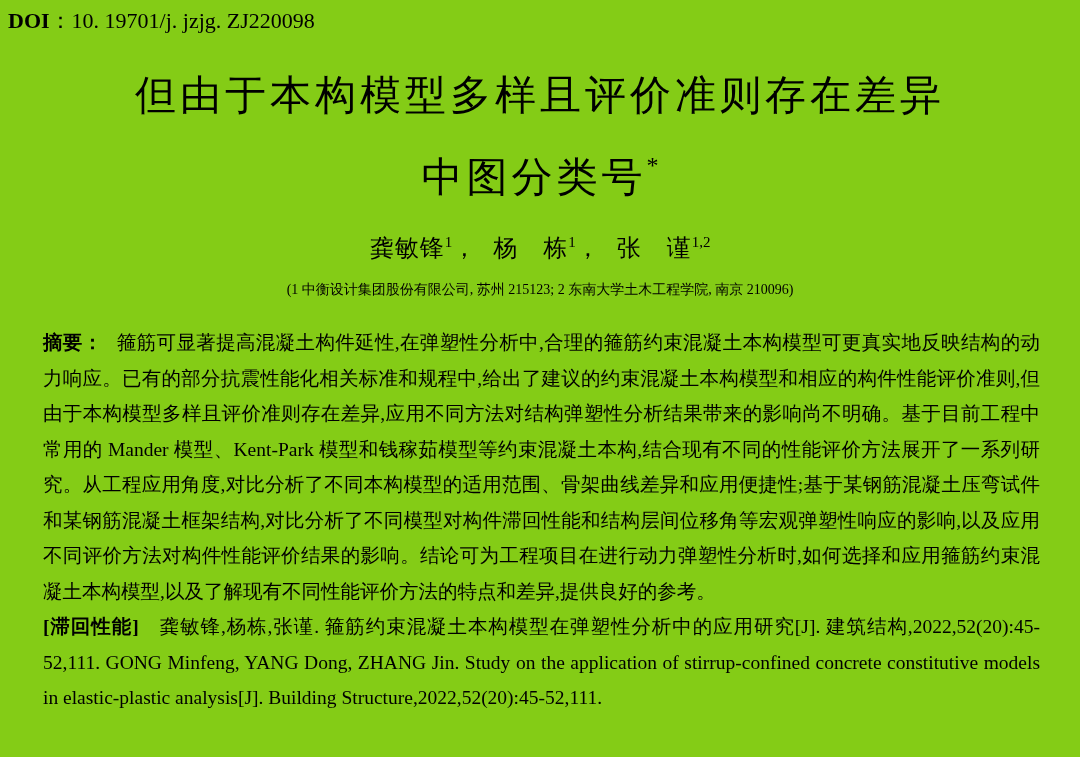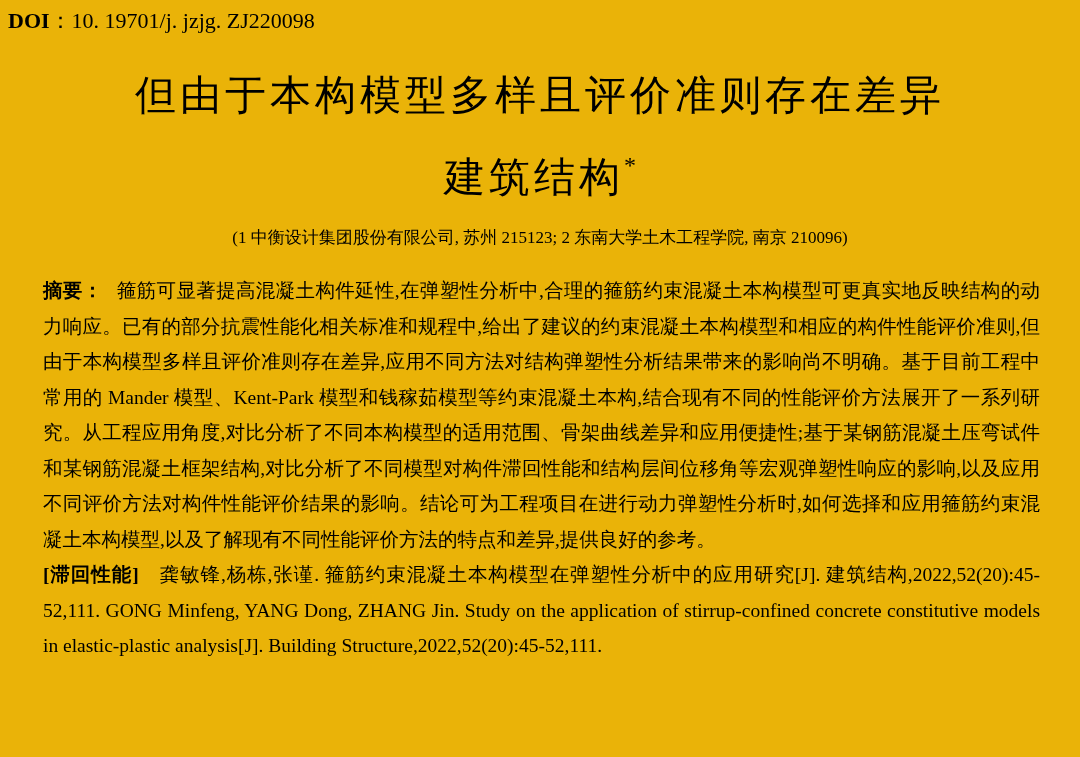--- a/index.html
+++ b/index.html
@@ -5,21 +5,21 @@
   html, body {
     margin: 0;
     padding: 0;
     background: #e8e8e8;
   }
   .page {
     position: relative;
     width: 1080px;
     height: 757px;
     margin: 0 auto;
-    background: #eab308;
+    background: #84cc16;
     color: #000000;
     font-family: "Liberation Serif", "DejaVu Serif", serif;
     overflow: hidden;
     box-sizing: border-box;
   }
   .doi-line {
     padding: 8px 0 0 8px;
     font-size: 22px;
     line-height: 26px;
   }
@@ -47,21 +47,21 @@
   .author sup {
     font-size: 15px;
     letter-spacing: 0;
   }
   .author-sep {
     margin-right: 16px;
   }
   .affiliation-line {
     margin-top: 11px;
     text-align: center;
-    font-size: 17px;
+    font-size: 14px;
     line-height: 30px;
   }
   .front-matter {
     margin: 20px 40px 0 43px;
     font-size: 19.5px;
   }
   .front-matter p {
     margin: 0;
     padding: 0;
   }
@@ -82,23 +82,26 @@
 <body>
 
 <div class="page">
 
   <div class="doi-line">
     <span class="doi-label">DOI</span><span>：</span><span>10. 19701/j. jzjg. ZJ220098</span>
   </div>
 
   <h1 class="paper-title">
     <span>但由于本构模型多样且评价准则存在差异</span><br>
-    <span>建筑结构</span><span class="title-footnote">*</span>
+    <span>中图分类号</span><span class="title-footnote">*</span>
   </h1>
 
+  <div class="authors-line">
+    <span class="author"><span>龚敏锋</span><sup>1</sup></span><span class="author-sep">，</span><span class="author"><span>杨　栋</span><sup>1</sup></span><span class="author-sep">，</span><span class="author"><span>张　谨</span><sup>1,2</sup></span>
+  </div>
 
   <div class="affiliation-line">(1 中衡设计集团股份有限公司, 苏州 215123; 2 东南大学土木工程学院, 南京 210096)</div>
 
   <div class="front-matter">
 
     <p class="abstract-par">
       <span class="bold-label">摘要：</span><span class="label-gap"></span><span>箍筋可显著提高混凝土构件延性,在弹塑性分析中,合理的箍筋约束混凝土本构模型可更真实地反映结构的动力响应。已有的部分抗震性能化相关标准和规程中,给出了建议的约束混凝土本构模型和相应的构件性能评价准则,但由于本构模型多样且评价准则存在差异,应用不同方法对结构弹塑性分析结果带来的影响尚不明确。基于目前工程中常用的 Mander 模型、Kent-Park 模型和钱稼茹模型等约束混凝土本构,结合现有不同的性能评价方法展开了一系列研究。从工程应用角度,对比分析了不同本构模型的适用范围、骨架曲线差异和应用便捷性;基于某钢筋混凝土压弯试件和某钢筋混凝土框架结构,对比分析了不同模型对构件滞回性能和结构层间位移角等宏观弹塑性响应的影响,以及应用不同评价方法对构件性能评价结果的影响。结论可为工程项目在进行动力弹塑性分析时,如何选择和应用箍筋约束混凝土本构模型,以及了解现有不同性能评价方法的特点和差异,提供良好的参考。</span>
     </p>
 
 

